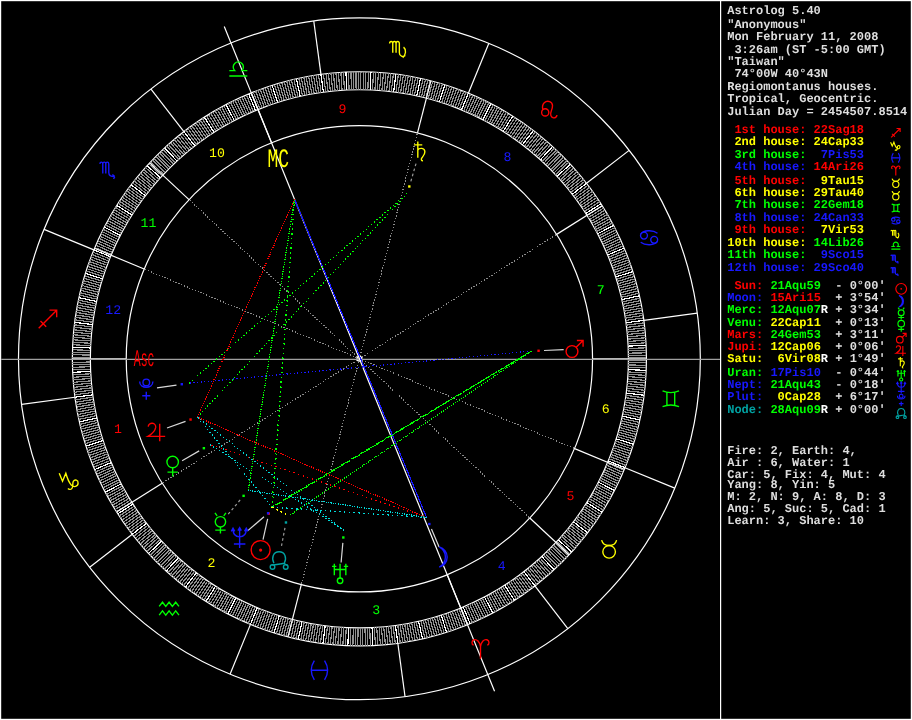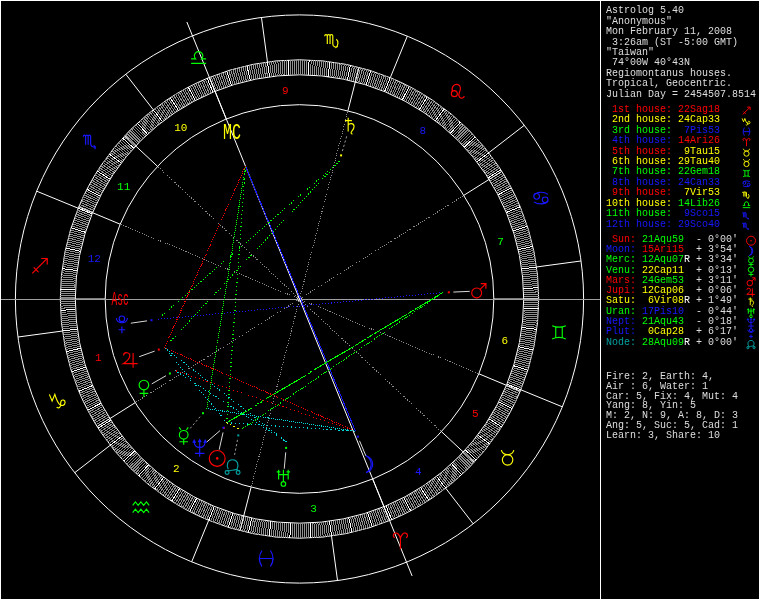--- a/index.html
+++ b/index.html
@@ -1,15 +1,15 @@
 <!DOCTYPE html>
 <html><head><meta charset="utf-8"><style>
 html,body{margin:0;padding:0;background:#000;width:760px;height:600px;overflow:hidden}
 .mono{font-family:"Liberation Mono",monospace;font-size:10px;line-height:10.45px;
- white-space:pre;position:absolute;margin:0;font-weight:normal;letter-spacing:0px}
+ white-space:pre;position:absolute;margin:0;font-weight:bold;letter-spacing:0px}
 .t{font-family:"Liberation Mono",monospace;font-size:11px}
 </style></head><body>
 <svg width="760" height="600" style="position:absolute;top:0;left:0">
 <rect x="0.5" y="0.5" width="759" height="599" fill="none" stroke="#fff" stroke-width="1"></rect>
 <line x1="600.50" y1="0.00" x2="600.50" y2="600.00" stroke="#fff" stroke-width="1"></line>
 <circle cx="299.5" cy="299.0" r="284.1" fill="none" stroke="#fff" stroke-width="1"></circle>
 <circle cx="299.5" cy="299.0" r="239.2" fill="none" stroke="#fff" stroke-width="1"></circle>
 <circle cx="299.5" cy="299.0" r="224.2" fill="none" stroke="#fff" stroke-width="1"></circle>
 <circle cx="299.5" cy="299.0" r="194.3" fill="none" stroke="#fff" stroke-width="1"></circle>
 <circle cx="299.5" cy="299.0" r="2" fill="none" stroke="#fff" stroke-width="1"></circle>

